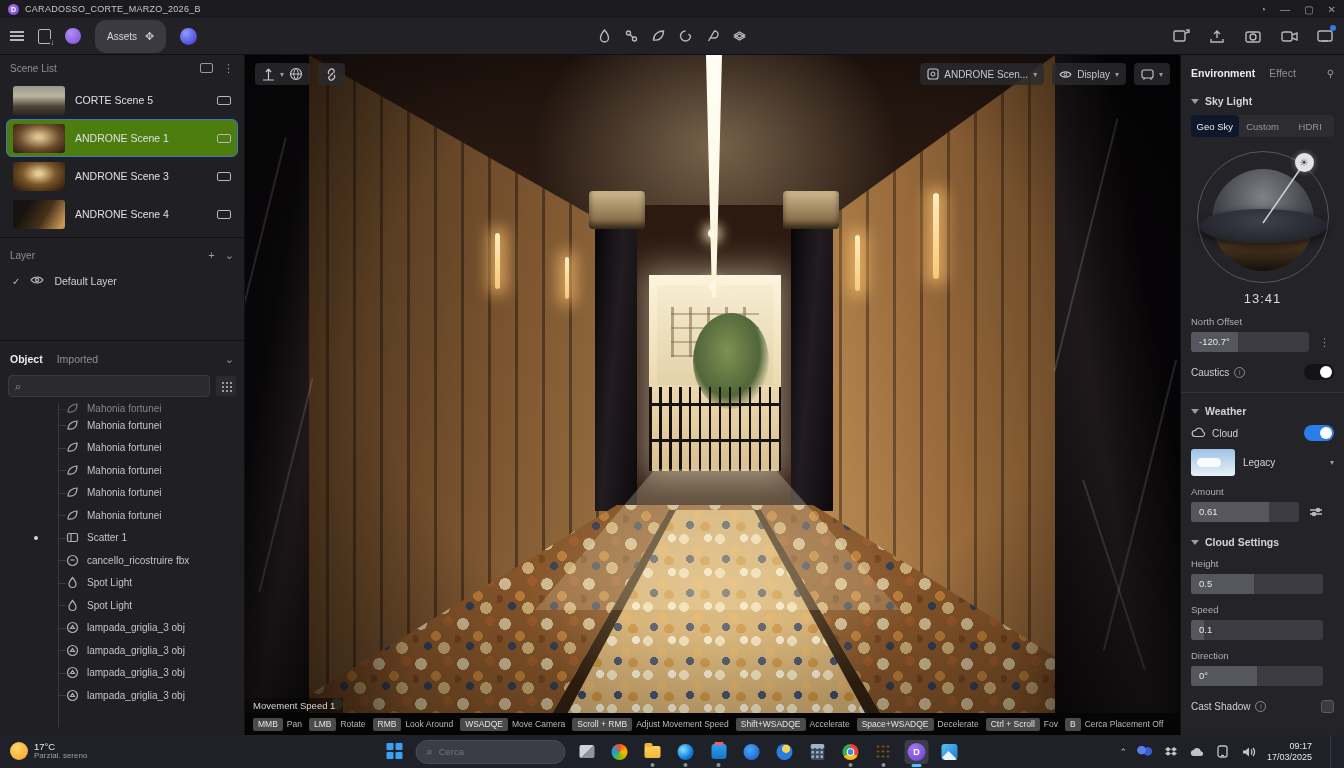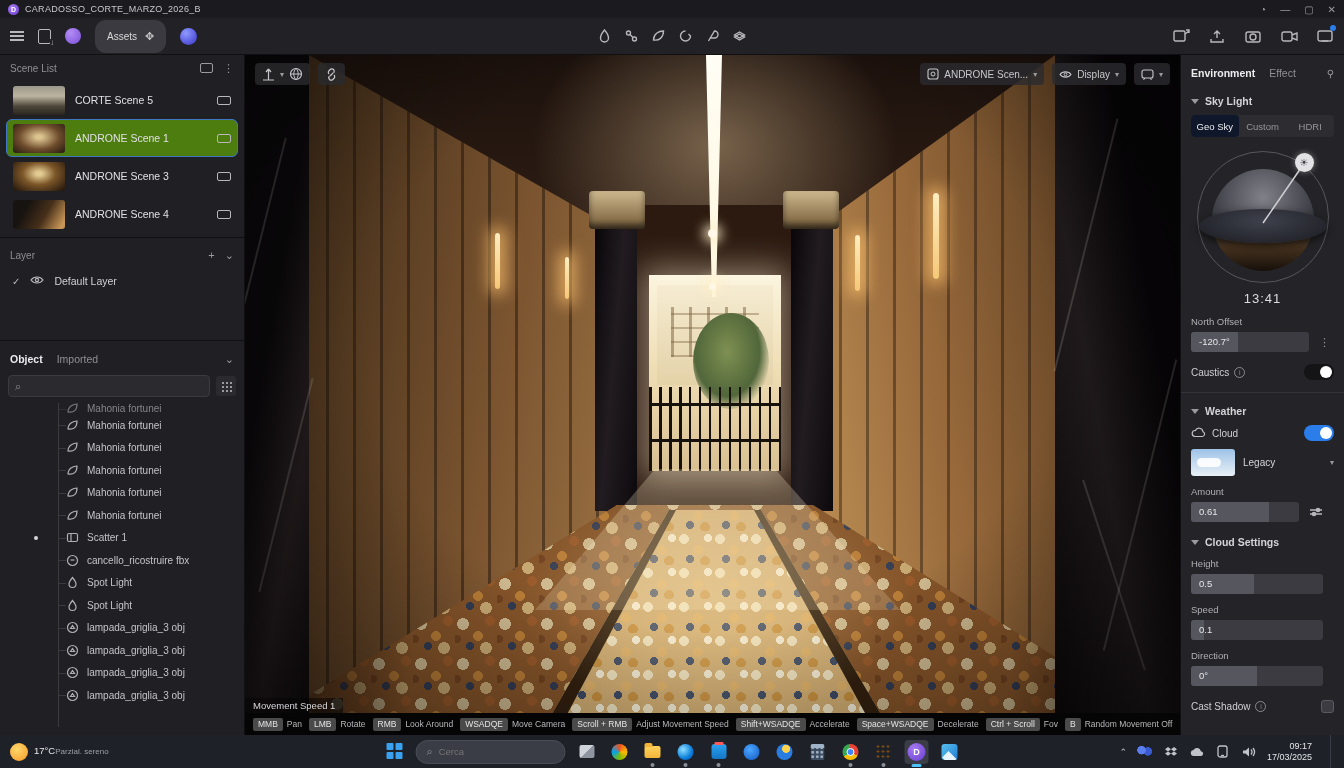--- a/index.html
+++ b/index.html
@@ -184,21 +184,21 @@
   .sky-thumb::after{content:"";position:absolute;left:6px;top:9px;width:24px;height:9px;border-radius:8px;background:#fff;opacity:.9;}
   .legacy-lbl{color:#d4d4d8;font-size:10px;flex:1;}
   .eq-btn{width:22px;height:20px;border-radius:3px;display:flex;align-items:center;justify-content:center;}
   .eq-btn svg{stroke:#b8b8bc;stroke-width:1.4;}
   .checkbox{width:13px;height:13px;border-radius:3px;background:#3b3b41;border:1px solid #5a5a60;margin-left:auto;}
 
   
   .taskbar{height:33px;background:#1e2127;display:flex;align-items:center;padding:0 10px;position:relative;}
   .tb-weather{display:flex;align-items:center;gap:6px;width:180px;}
   .sun-ic{width:18px;height:18px;border-radius:50%;background:radial-gradient(circle at 40% 35%,#ffd86a,#f59a28);}
-  .tb-weather .wt{display:flex;flex-direction:row;line-height:1.1;align-items:flex-end;}
+  .tb-weather .wt{display:flex;flex-direction:column;line-height:1.1;}
   .wt-temp{font-size:9.5px;color:#e8e8ea;}
   .wt-desc{font-size:8px;color:#9aa0a8;}
   .tb-center{position:absolute;left:50%;transform:translateX(-50%);display:flex;align-items:center;gap:9px;}
   .start-ic{width:17px;height:17px;display:grid;grid-template-columns:7px 7px;grid-template-rows:7px 7px;gap:2px;}
   .start-ic i{background:#3aa0f0;border-radius:1px;}
   .tb-search{width:150px;height:24px;background:#3a3d45;border:1px solid #4a4d55;border-radius:13px;display:flex;align-items:center;gap:6px;padding:0 10px;}
   .tb-search input{background:transparent;border:none;outline:none;font-size:9.5px;color:#cfcfd3;width:100%;font-family:"Liberation Sans",sans-serif;}
   .tk{width:24px;height:24px;border-radius:4px;display:flex;align-items:center;justify-content:center;position:relative;}
   .tk.active{background:#3a3d45;}
   .tk .under{position:absolute;bottom:-3px;left:7px;width:10px;height:2.5px;border-radius:2px;background:#4cc2ff;}
@@ -636,21 +636,21 @@
         <span class="hk">
             <span class="key">Space+WSADQE</span>
             <span class="act">Decelerate</span>
           </span>
         <span class="hk">
             <span class="key">Ctrl + Scroll</span>
             <span class="act">Fov</span>
           </span>
         <span class="hk">
             <span class="key">B</span>
-            <span class="act">Random Movement Off</span>
+            <span class="act">Cerca Placement Off</span>
           </span>
       </div>
     </div>
   </div>
 
   <div class="rightpanel">
     <div class="rp-tabs">
       <span class="rp-tab active">Environment</span>
       <span class="rp-tab">Effect</span>
       <span class="wand">⚲</span>

